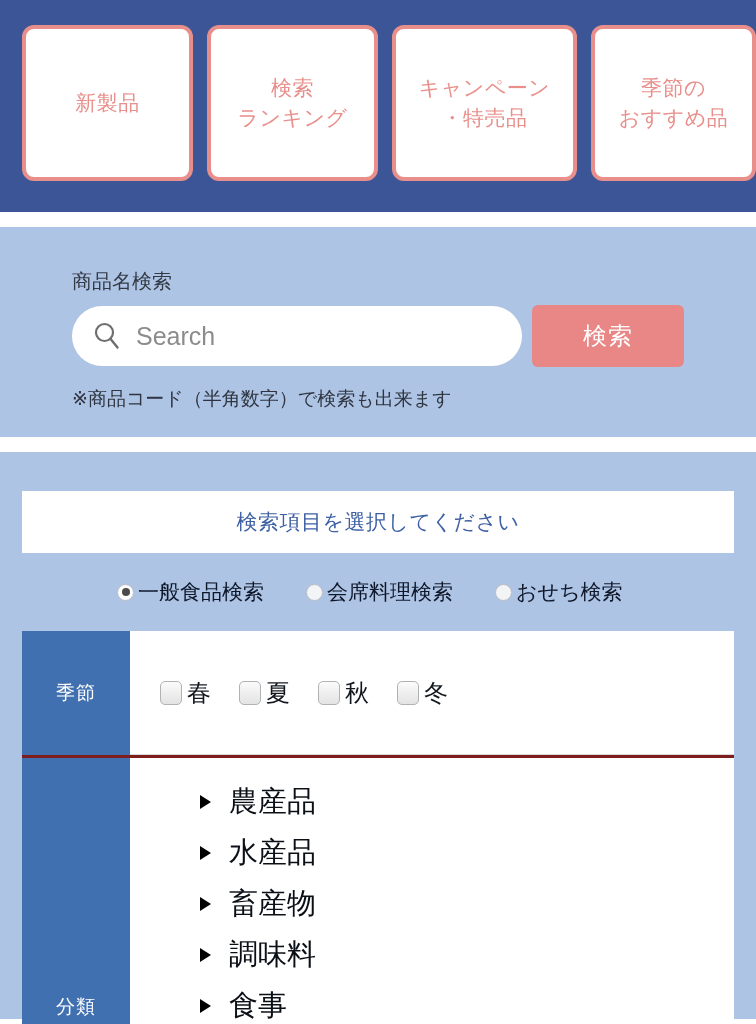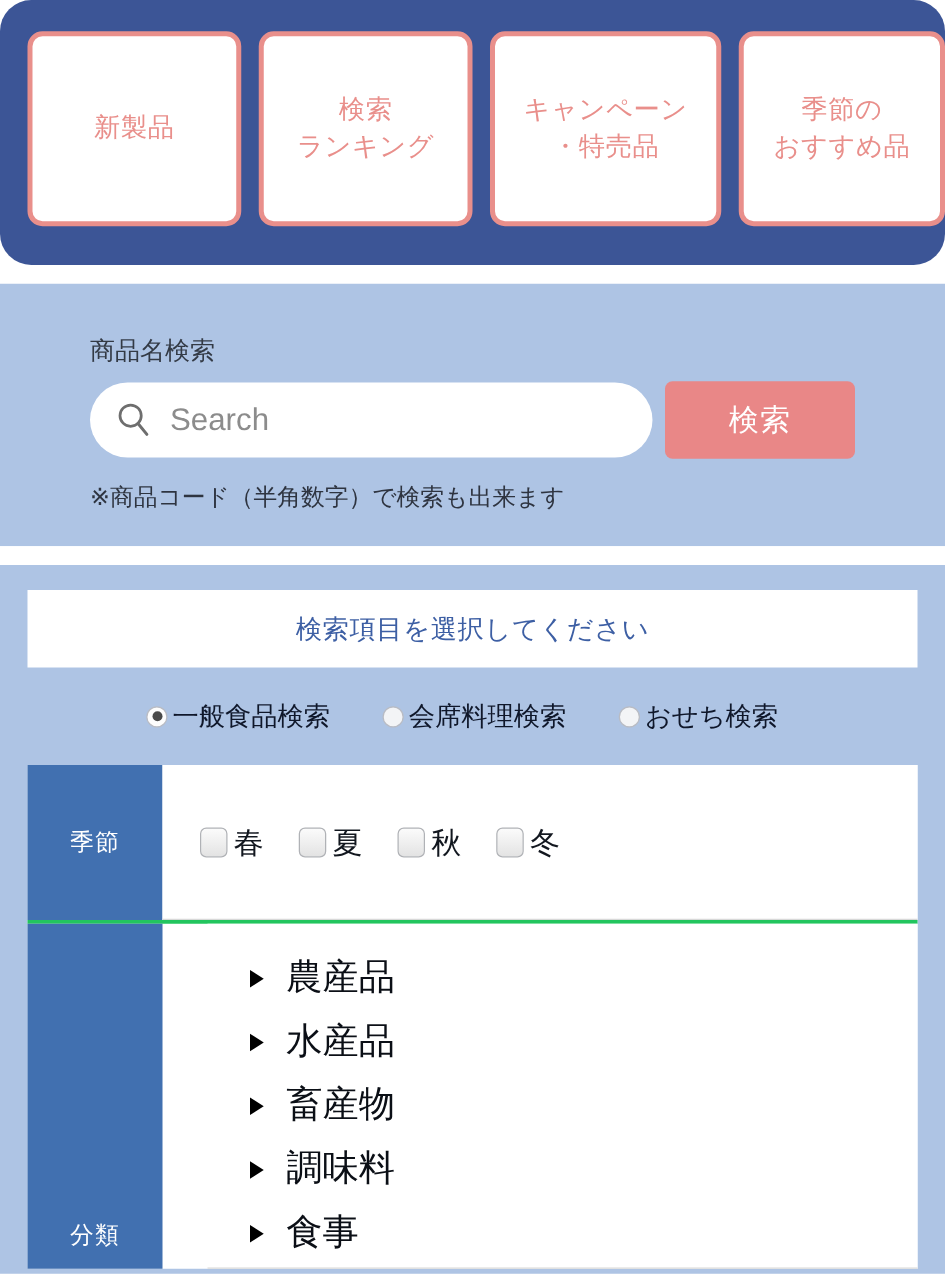--- a/index.html
+++ b/index.html
@@ -25,21 +25,20 @@
   .topnav {
     background: #3c5596;
     height: 212px;
     box-sizing: border-box;
     padding: 25px 0 0 0;
     display: flex;
     align-items: flex-start;
     gap: 14px;
     padding-left: 22px;
     padding-right: 0px;
-    border-radius: 25px;
   }
   .nav-card {
     background: #ffffff;
     border: 4px solid #e98f8b;
     border-radius: 12px;
     height: 156px;
     box-sizing: border-box;
     display: flex;
     align-items: center;
     justify-content: center;
@@ -131,20 +130,21 @@
   }
   .white-banner {
     background: #ffffff;
     height: 62px;
     display: flex;
     align-items: center;
     justify-content: center;
     color: #3d5fa4;
     font-size: 21px;
     letter-spacing: 0.5px;
+    margin-top: 19px;
   }
   .radio-row {
     display: flex;
     align-items: center;
     height: 78px;
     padding-left: 95px;
     gap: 42px;
   }
   .radio-item {
     display: flex;
@@ -177,21 +177,21 @@
   }
 
   
   .ftable {
     background: #ffffff;
     width: 712px;
   }
   .frow {
     display: flex;
     align-items: stretch;
-    border-bottom: 3px solid #22c55e;
+    border-bottom: 3px solid #7f1d1d;
   }
   .frow:last-child { border-bottom: 0; }
   .fhead {
     width: 108px;
     flex: 0 0 108px;
     background: #4170b0;
     color: #ffffff;
     font-size: 19px;
     display: flex;
     align-items: center;

